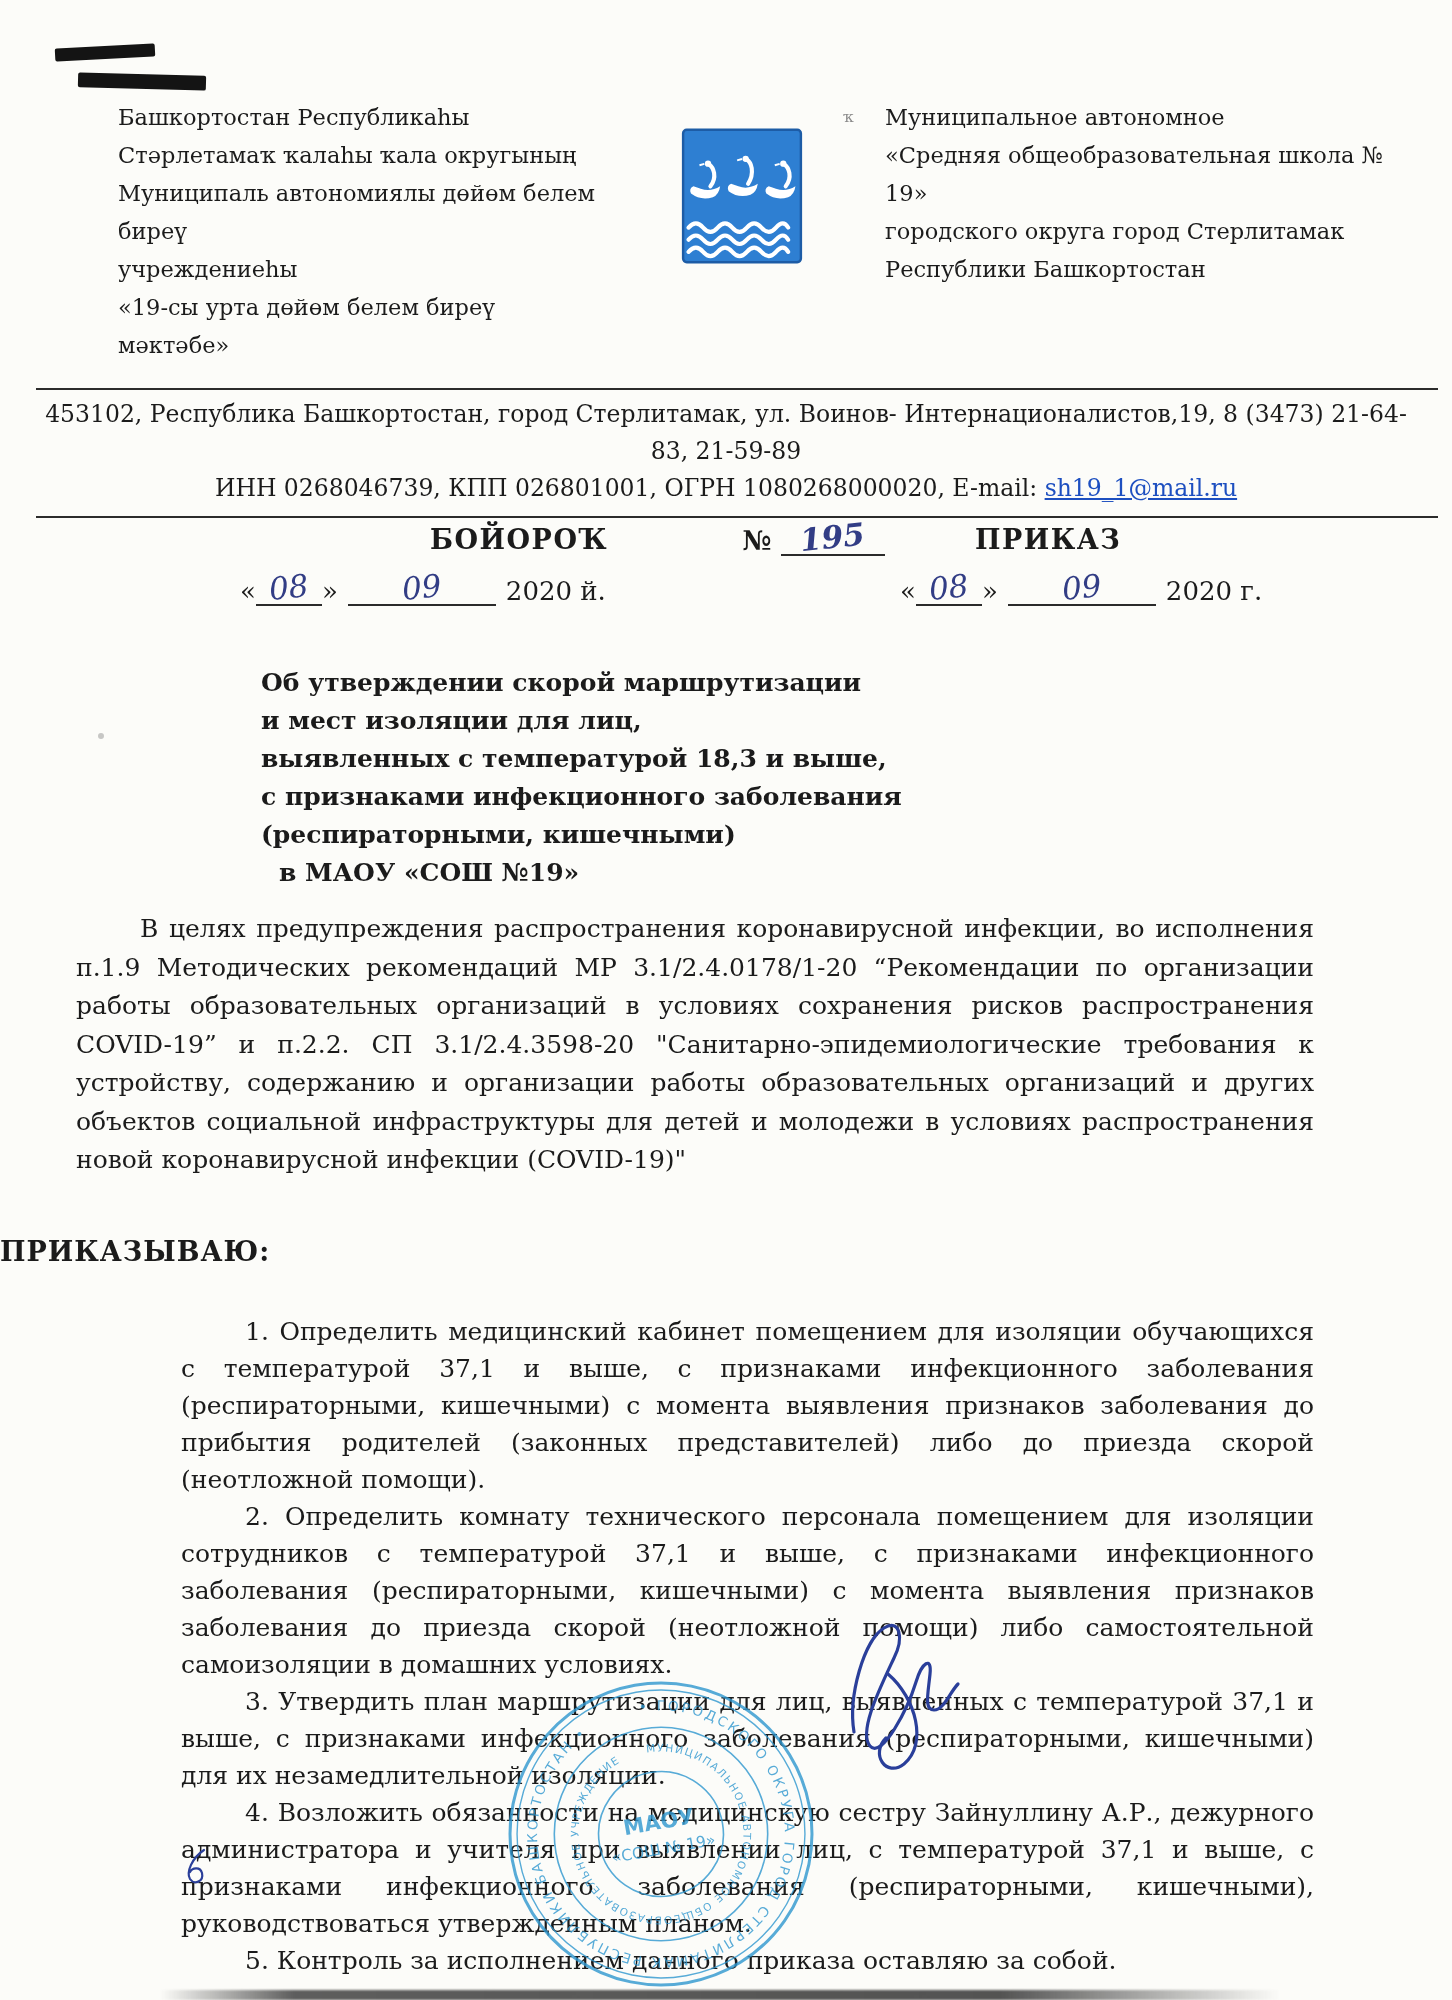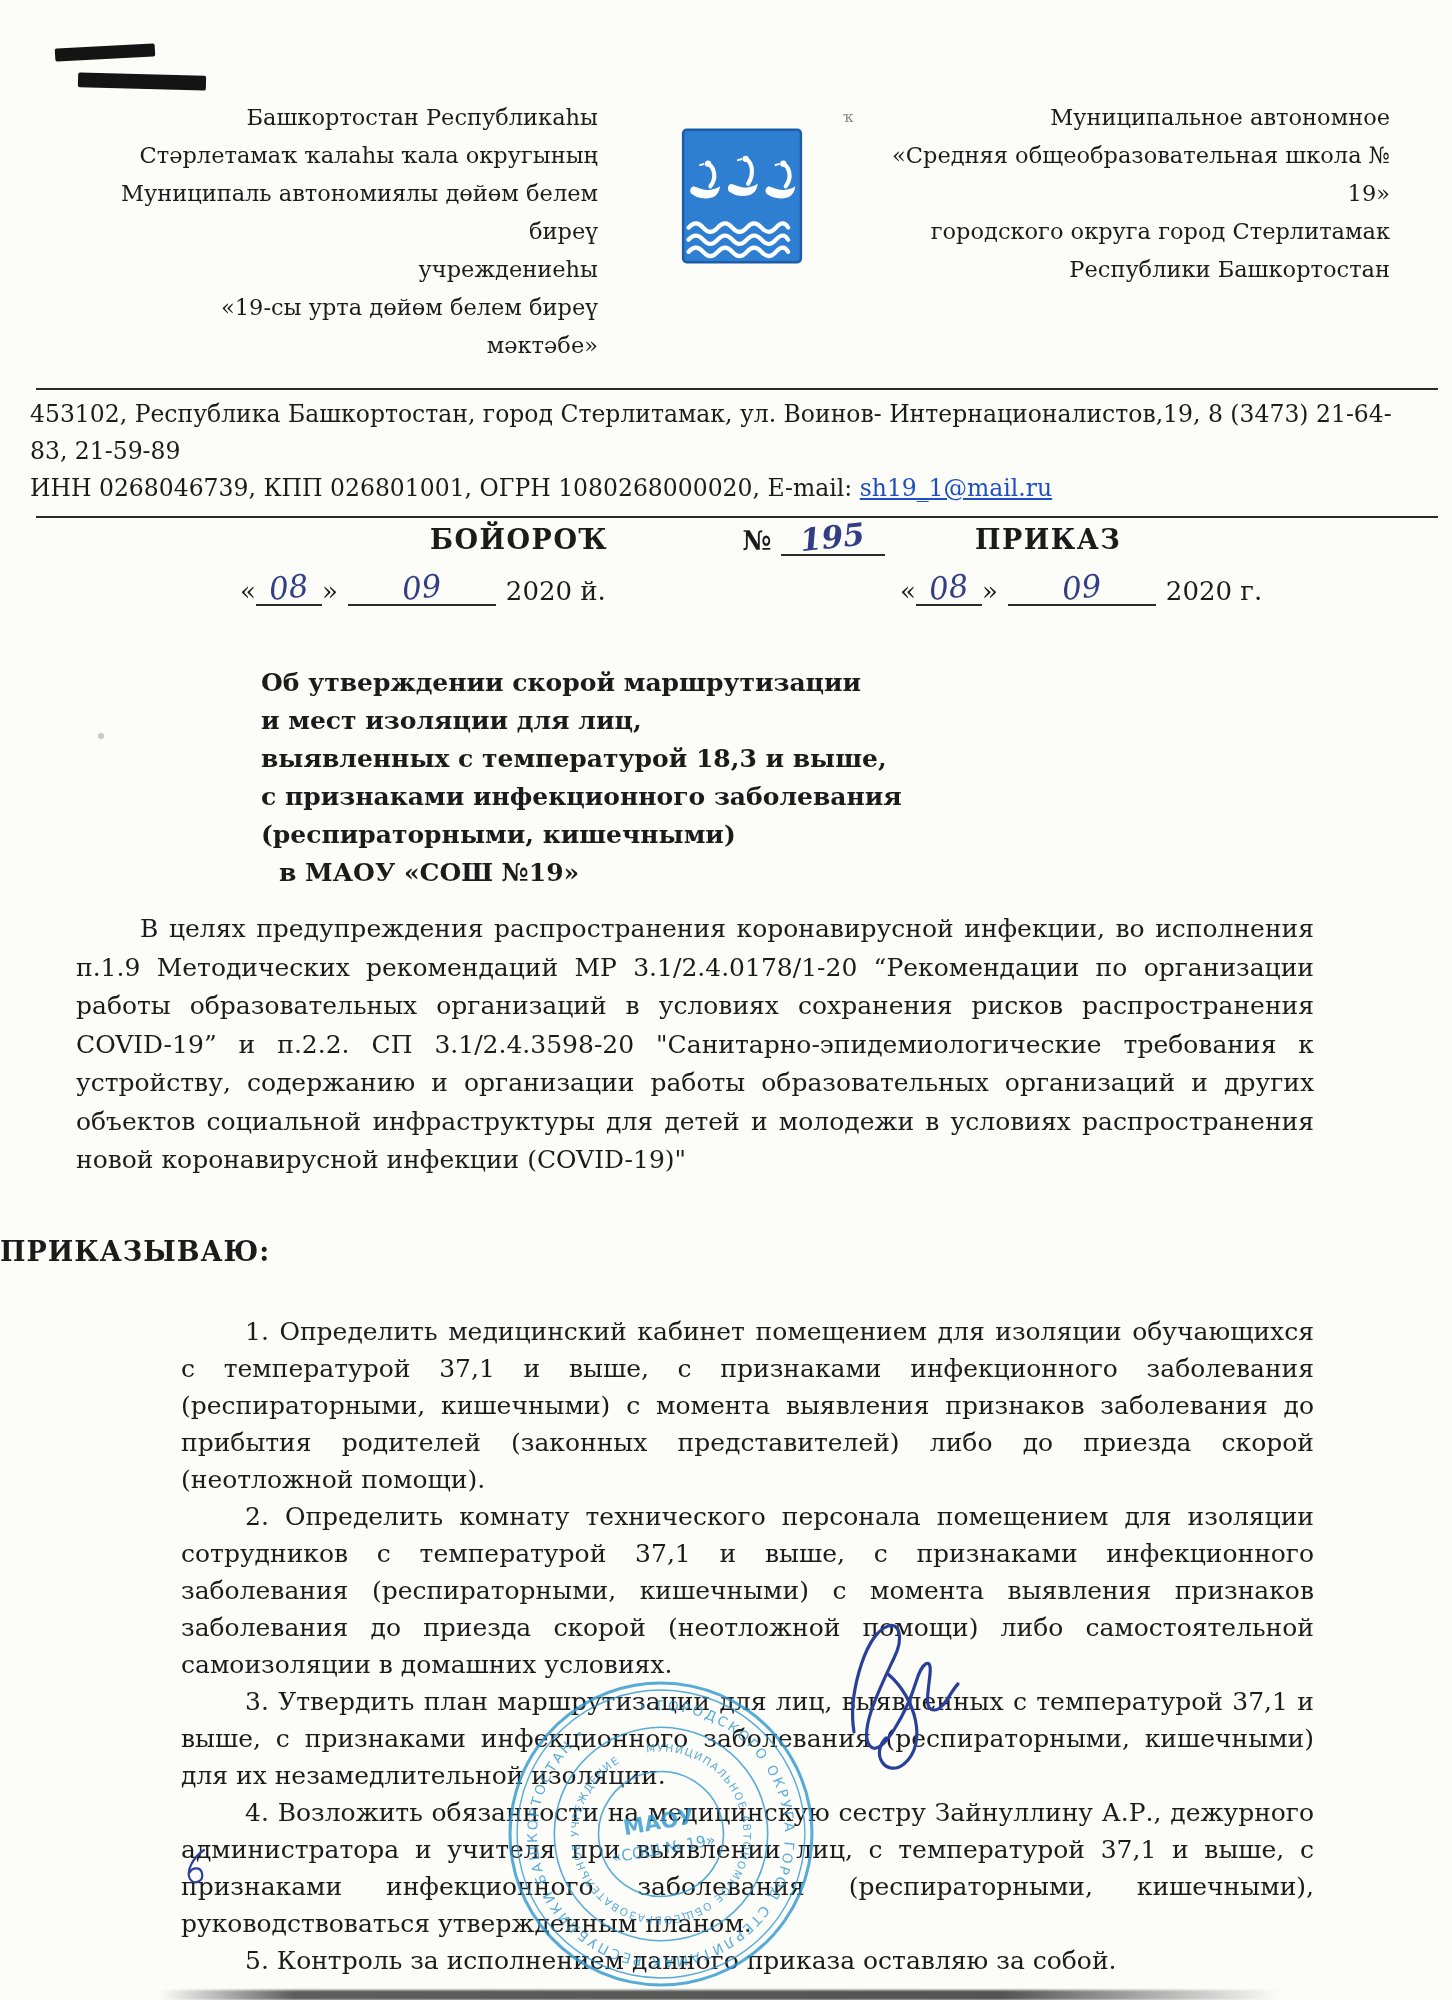--- a/index.html
+++ b/index.html
@@ -13,27 +13,27 @@
   .mark-1{left:55px;top:46px;width:100px;height:13px;transform:rotate(-3deg)}
   .mark-2{left:78px;top:74px;width:128px;height:15px;transform:rotate(1.5deg)}
   .speck{position:absolute;color:#8a8a8a;font-size:15px}
   .speck-dot{position:absolute;width:6px;height:6px;border-radius:50%;background:#9a9a9a;opacity:.55}
   .bottom-strip{position:absolute;bottom:0;left:160px;width:1120px;height:10px;
       background:linear-gradient(to right,rgba(40,40,40,0),rgba(40,40,40,.75) 12%,rgba(40,40,40,.8) 75%,rgba(40,40,40,0));
       filter:blur(1px)}
 
   
   .letterhead{display:grid;grid-template-columns:480px 1fr 505px;padding:98px 62px 0 118px;align-items:start}
-  .lh-col{text-align:right;font-size:22.5px;line-height:38px}
+  .lh-col{text-align:left;font-size:22.5px;line-height:38px}
   .emblem-wrap{display:flex;justify-content:center;margin-top:30px}
 
   .rule{border-top:2px solid #2c2c2c;margin:0 14px 0 36px}
   .rule-1{margin-top:24px}
 
-  .contact{text-align:left;font-size:23.5px;line-height:37px;padding:6px 30px 9px}
+  .contact{text-align:center;font-size:23.5px;line-height:37px;padding:6px 30px 9px}
   .email{color:#1d4fc0;text-decoration:underline;cursor:pointer}
 
   
   .order-head{position:relative;height:122px;font-size:27px}
   .oh-title{position:absolute;top:6px;font-weight:bold;letter-spacing:1.5px}
   .oh-left{left:430px}
   .oh-right{left:975px}
   .oh-number{position:absolute;top:4px;left:742px;font-weight:bold}
   .blank{display:inline-block;border-bottom:2px solid #2b2b2b;text-align:center;vertical-align:bottom}
   .blank-num{width:104px}

